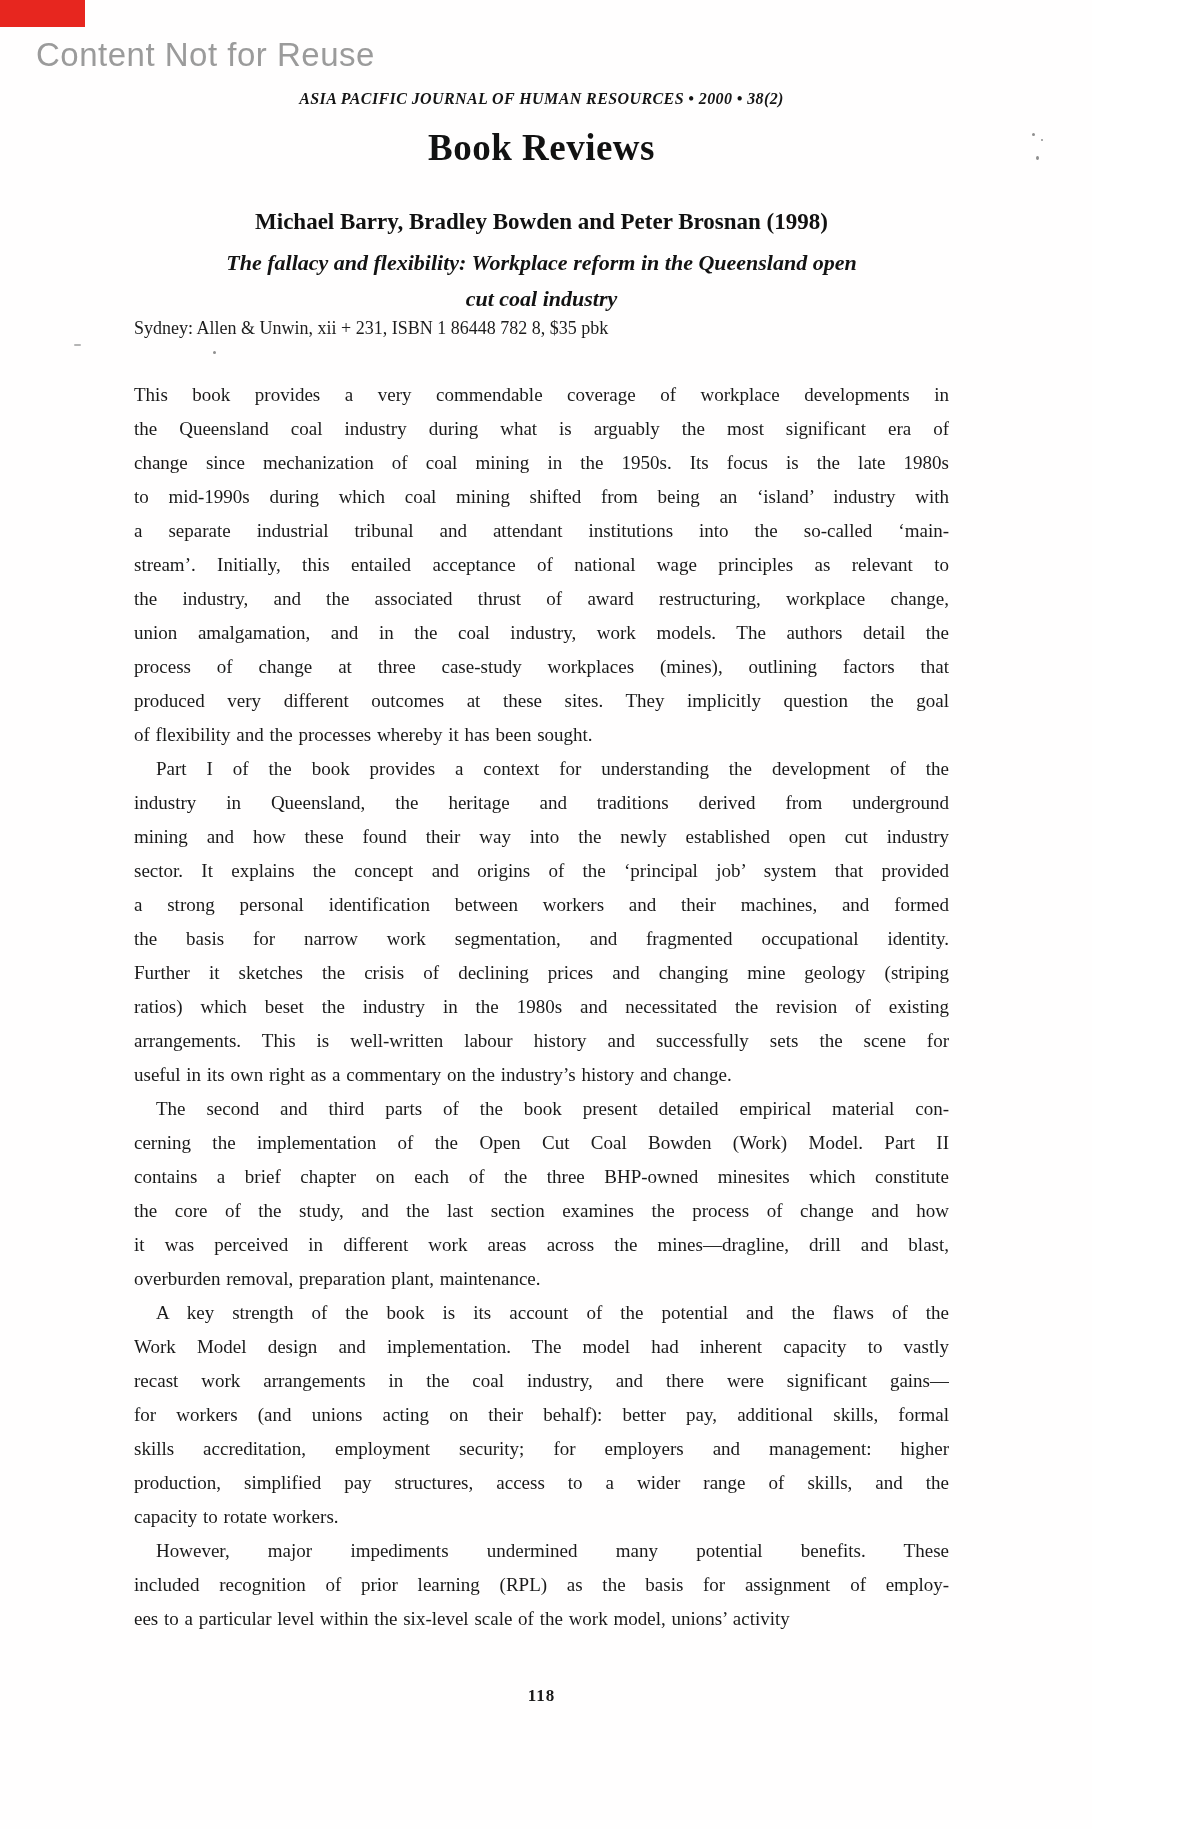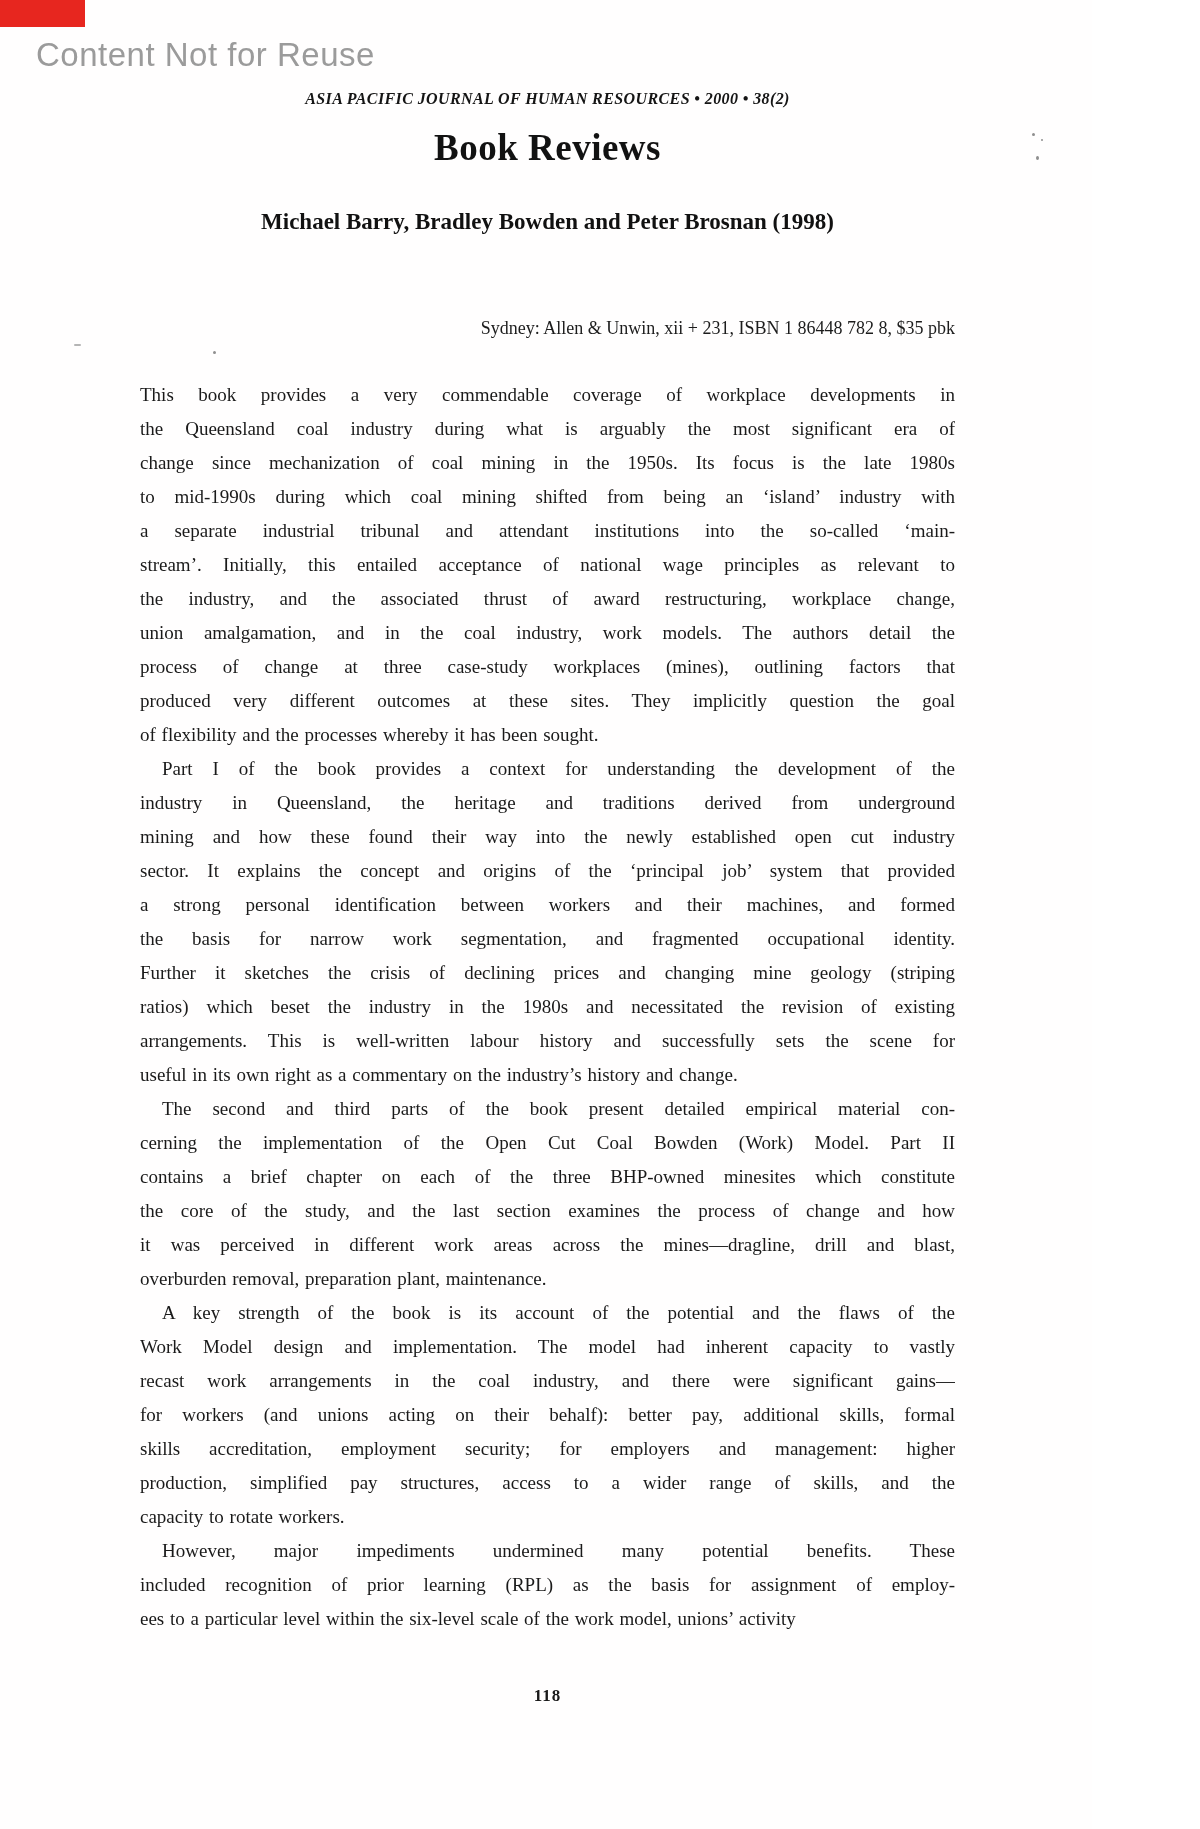--- a/index.html
+++ b/index.html
@@ -22,21 +22,21 @@
   .watermark {
     position: absolute;
     left: 36px; top: 36px;
     font-family: "Liberation Sans", sans-serif;
     font-size: 33px;
     letter-spacing: 0.5px;
     color: #9b9b9b;
   }
   .column {
     position: absolute;
-    left: 140px;
+    left: 134px;
     width: 815px;
     top: 0;
     height: 100%;
   }
   .journal-line {
     position: absolute;
     top: 90px; left: 0; right: 0;
     text-align: center;
     font-size: 16px;
     font-weight: 700;
@@ -67,21 +67,21 @@
     text-align: center;
     font-size: 22px;
     font-weight: 700;
     font-style: italic;
     line-height: 36px;
     color: #131313;
   }
   .publisher-line {
     position: absolute;
     top: 318px; left: 0; right: 0;
-    text-align: right;
+    text-align: left;
     font-size: 18px;
     color: #1c1c1c;
   }
   .review-body {
     position: absolute;
     top: 378px; left: 0;
     width: 815px;
     font-size: 19px;
     color: #1a1a1a;
   }
@@ -129,20 +129,24 @@
   <span class="speck speck-e"></span>
 
   <div class="column">
 
     <div class="journal-line">ASIA PACIFIC JOURNAL OF HUMAN RESOURCES • 2000 • 38(2)</div>
 
     <div class="page-title">Book Reviews</div>
 
     <div class="authors-line">Michael Barry, Bradley Bowden and Peter Brosnan (1998)</div>
 
+    <div class="book-title">
+      <div>The fallacy and flexibility: Workplace reform in the Queensland open</div>
+      <div>cut coal industry</div>
+    </div>
 
     <div class="publisher-line">Sydney: Allen &amp; Unwin, xii + 231, ISBN 1 86448 782 8, $35 pbk</div>
 
     <div class="review-body">
         <div class="para">
           <div class="line">This book provides a very commendable coverage of workplace developments in</div>
           <div class="line">the Queensland coal industry during what is arguably the most significant era of</div>
           <div class="line">change since mechanization of coal mining in the 1950s. Its focus is the late 1980s</div>
           <div class="line">to mid-1990s during which coal mining shifted from being an ‘island’ industry with</div>
           <div class="line">a separate industrial tribunal and attendant institutions into the so-called ‘main-</div>

